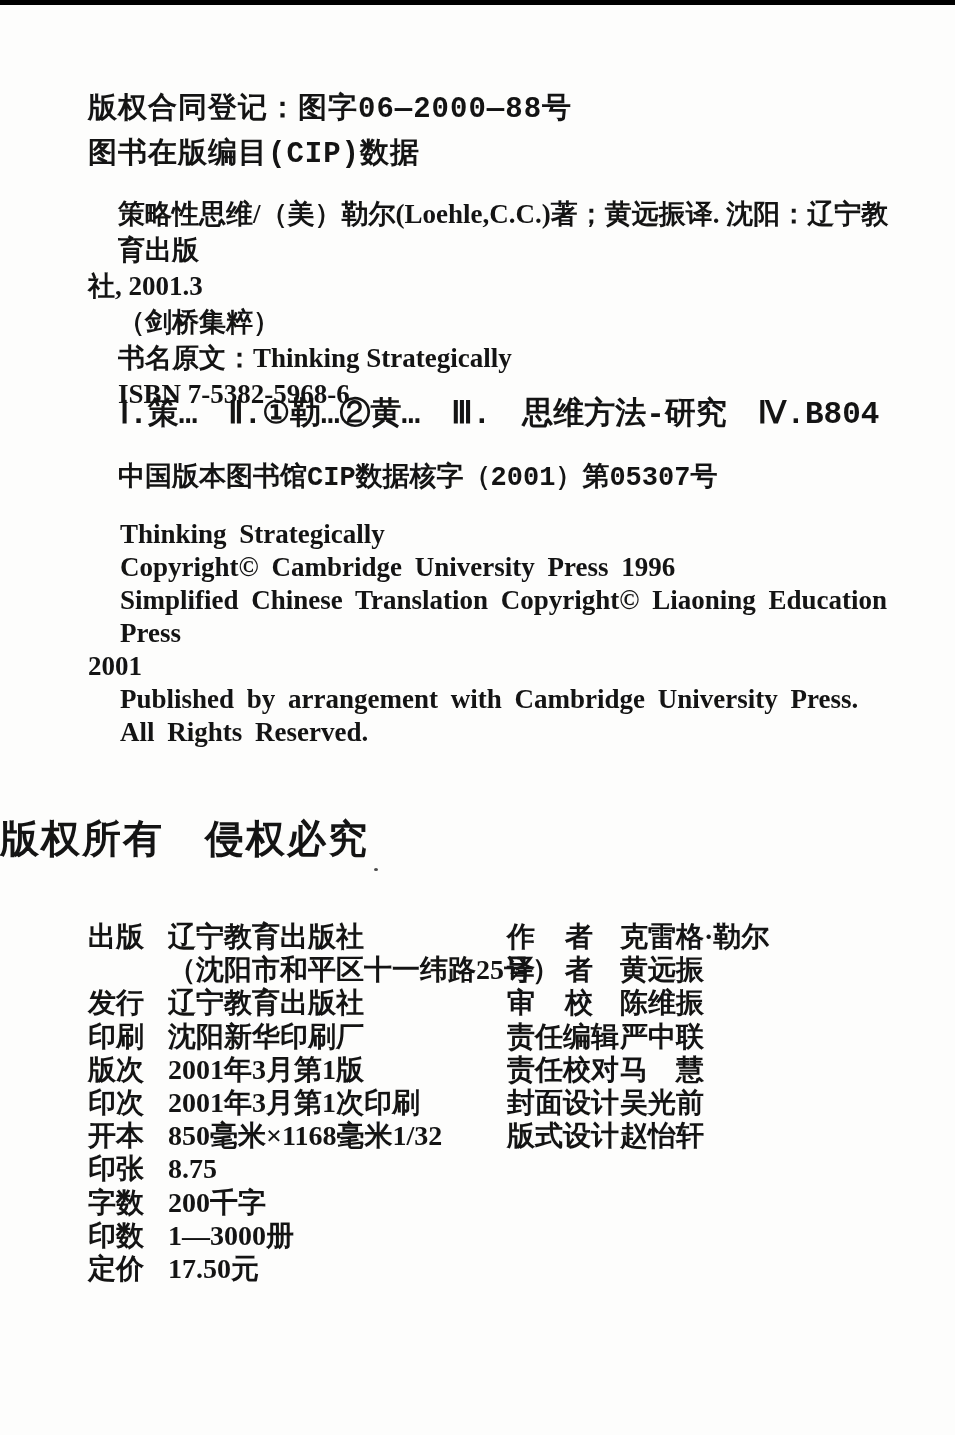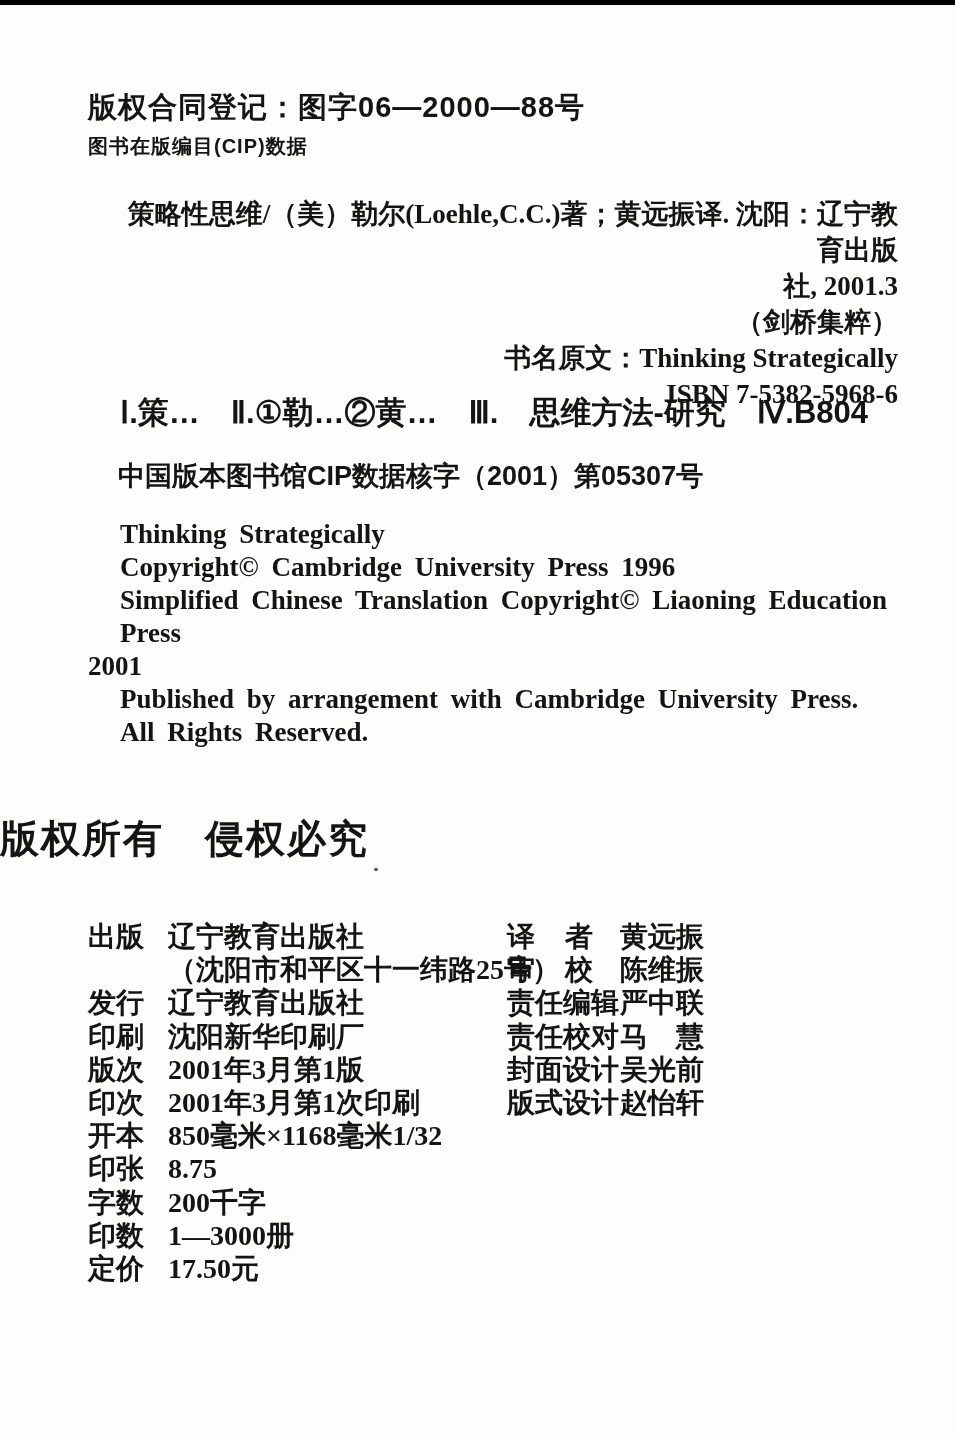--- a/index.html
+++ b/index.html
@@ -7,28 +7,28 @@
   .page {
     position:relative;
     width:955px; height:1435px;
     margin:0 auto;
     background:#fdfdfc;
     color:#141414;
     font-family:"Liberation Serif","DejaVu Serif",serif;
     font-size:27px;
     overflow:hidden;
   }
-  .hei { font-family:Liberation Sans, sans-serif; font-weight:bold; }
+  .hei { font-family:Liberation Mono, monospace; font-weight:bold; }
 
   .top-strip { position:absolute; top:0; left:0; width:955px; height:5px; background:#000; }
 
   .reg-line     { position:absolute; left:88px;  top:88px;  font-size:29px; letter-spacing:1px; }
-  .cip-heading  { position:absolute; left:88px;  top:133px; font-size:20px; letter-spacing:1px; }
+  .cip-heading  { position:absolute; left:88px;  top:133px; font-size:29px; letter-spacing:1px; }
 
-  .cip-block    { position:absolute; left:88px;  top:196px; width:810px; line-height:36px; font-weight:600;text-align:right; }
+  .cip-block    { position:absolute; left:88px;  top:196px; width:810px; line-height:36px; font-weight:600; }
   .cip-block .indent { padding-left:30px; }
 
   .class-line   { position:absolute; left:120px; top:392px; font-size:31px; }
   .cip-record   { position:absolute; left:118px; top:458px; font-size:27px; }
 
   .copyright-block { position:absolute; left:88px; top:518px; width:800px; line-height:33px; word-spacing:6px; font-weight:600; }
   .copyright-block .indent { padding-left:32px; }
 
   .notice { position:absolute; left:0; top:812px; width:805px; text-align:left; font-size:39px; letter-spacing:2px; }
 
@@ -110,20 +110,23 @@
       <div class="row">
         <span class="cl-label">印数</span><span class="val">1—3000册</span>
       </div>
       <div class="row">
         <span class="cl-label">定价</span><span class="val">17.50元</span>
       </div>
     </div>
 
     <div class="col-right">
       <div class="row">
+        <span class="cr-label">作者</span><span class="val">克雷格·勒尔</span>
+      </div>
+      <div class="row">
         <span class="cr-label">译者</span><span class="val">黄远振</span>
       </div>
       <div class="row">
         <span class="cr-label">审校</span><span class="val">陈维振</span>
       </div>
       <div class="row">
         <span class="cr-label">责任编辑</span><span class="val">严中联</span>
       </div>
       <div class="row">
         <span class="cr-label">责任校对</span><span class="val">马　慧</span>

